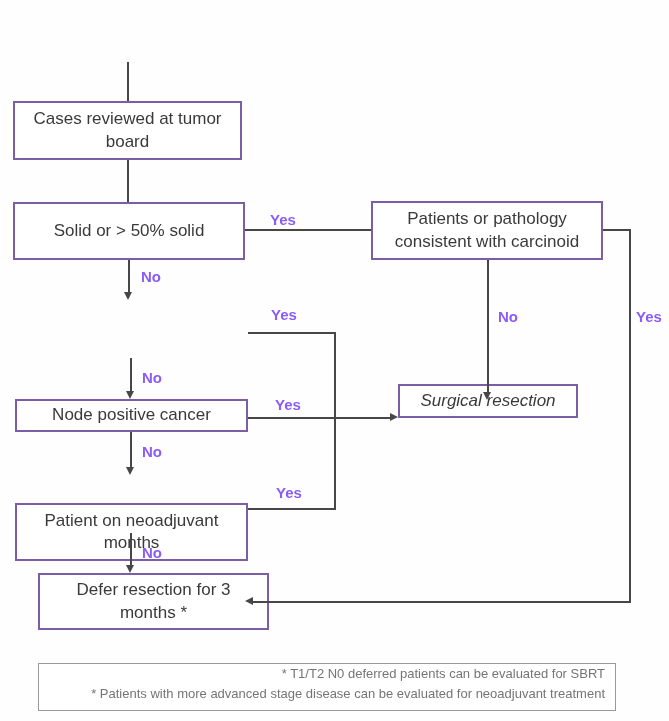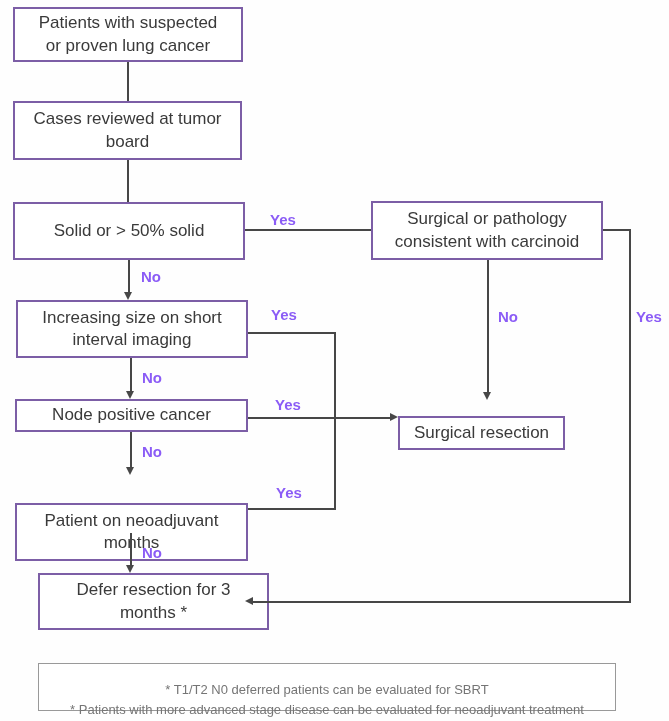--- a/index.html
+++ b/index.html
@@ -26,68 +26,60 @@
   .hline{position:absolute;height:1.5px;background:var(--connector);}
   .vline{position:absolute;width:1.5px;background:var(--connector);}
   .arrow{position:absolute;width:0;height:0;}
   .arrow.down{border-left:4.5px solid transparent;border-right:4.5px solid transparent;border-top:8px solid var(--connector);}
   .arrow.right{border-top:4.5px solid transparent;border-bottom:4.5px solid transparent;border-left:8px solid var(--connector);}
   .arrow.left{border-top:4.5px solid transparent;border-bottom:4.5px solid transparent;border-right:8px solid var(--connector);}
   .elabel{position:absolute;font-weight:bold;font-size:15px;color:#8b5cf6;}
   .footnote{
     position:absolute;left:38px;top:663px;width:578px;height:48px;
     border:1px solid var(--footnote_border);color:var(--footnote_text);
-    font-size:13px;line-height:1.55;padding:16px 10px;box-sizing:border-box;
-    background:#fff;text-align:center;
+    font-size:13px;line-height:1.55;padding:0 10px;box-sizing:border-box;
+    background:#fff;text-align:right;
   }
 </style>
 </head>
 <body>
 
 <div class="canvas">
 
-  <div class="node" style="left:13px;top:7px;width:230px;height:55px;">
-    <div class="nl">Patients with suspected</div>
-    <div class="nl">or proven lung cancer</div>
-  </div>
 
   <div class="node" style="left:13px;top:101px;width:229px;height:59px;">
     <div class="nl">Cases reviewed at tumor</div>
     <div class="nl">board</div>
   </div>
 
   <div class="node" style="left:13px;top:202px;width:232px;height:58px;align-items:center;">
     <div class="nl">Solid or &gt; 50% solid</div>
   </div>
 
-  <div class="node" style="left:16px;top:300px;width:232px;height:58px;">
-    <div class="nl">Increasing size on short</div>
-    <div class="nl">interval imaging</div>
-  </div>
 
   <div class="node" style="left:15px;top:399px;width:233px;height:33px;">
     <div class="nl">Node positive cancer</div>
   </div>
 
   <div class="node" style="left:15px;top:475px;width:233px;height:58px;margin-top:28px;">
     <div class="nl">Patient on neoadjuvant</div>
     <div class="nl">months</div>
   </div>
 
   <div class="node" style="left:14px;top:573px;width:231px;height:57px;margin-left:24px;">
     <div class="nl">Defer resection for 3</div>
     <div class="nl">months *</div>
   </div>
 
   <div class="node" style="left:371px;top:201px;width:232px;height:59px;">
-    <div class="nl">Surgical or pathology</div>
+    <div class="nl">Patients or pathology</div>
     <div class="nl">consistent with carcinoid</div>
   </div>
 
-  <div class="node" style="left:398px;top:416px;width:167px;height:34px;">
+  <div class="node" style="left:398px;top:384px;width:180px;height:34px;font-style:italic;">
     <div class="nl">Surgical resection</div>
   </div>
 
   <div class="vline" style="left:127px;top:62px;height:39px;"></div>
   <div class="vline" style="left:127px;top:160px;height:42px;"></div>
   <div class="vline" style="left:128px;top:260px;height:33px;"></div>
   <div class="vline" style="left:130px;top:358px;height:34px;"></div>
   <div class="vline" style="left:130px;top:432px;height:36px;"></div>
   <div class="vline" style="left:130px;top:533px;height:33px;"></div>
   <div class="vline" style="left:487px;top:260px;height:133px;"></div>

